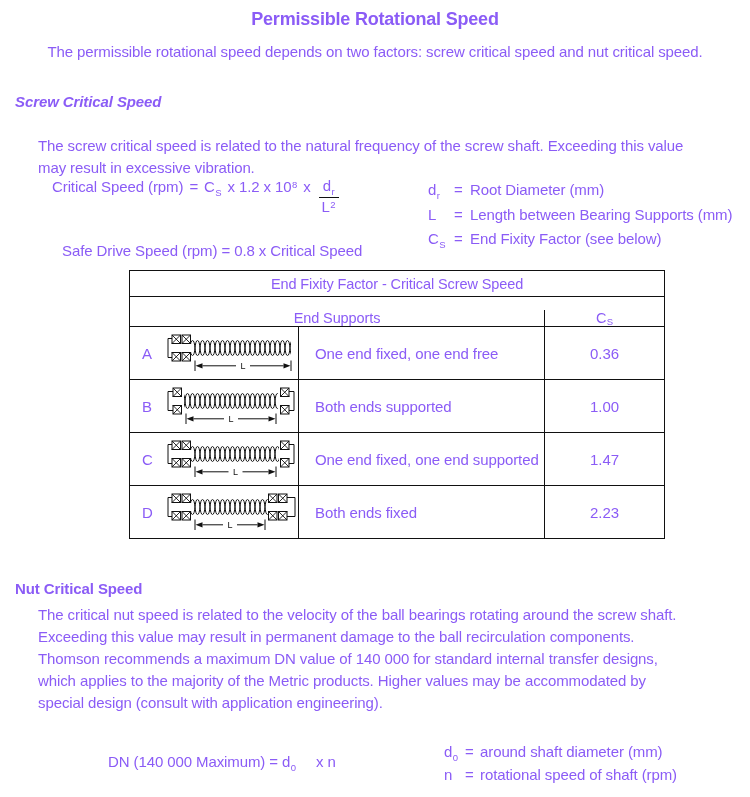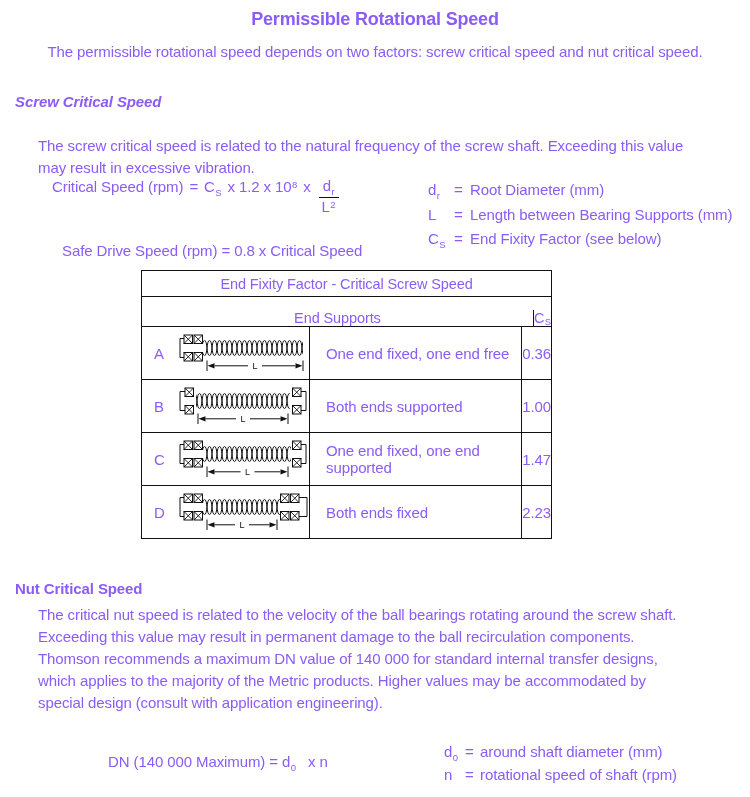--- a/index.html
+++ b/index.html
@@ -30,24 +30,24 @@
   #screwDefs{left:428px;top:179px;line-height:22.5px;}
   #dnDefs{left:444px;top:741px;line-height:21px;}
   .def-row{display:flex;}
   .def-row .sym{width:26px;}
   .def-row .eq{width:16px;}
   #dnDefs .sym{width:21px;}
   #dnDefs .eq{width:15px;}
 
   .safe{position:absolute;left:62px;top:236px;font-size:15px;margin-top:6px;}
   .dnf{position:absolute;left:108px;top:753px;font-size:15px;}
-  .dnf .post{margin-left:12px;}
-
-  .ef-table{position:absolute;left:129px;top:270px;width:411px;box-sizing:border-box;
-            border:1.5px solid #111;font-size:15px;background:#fff;margin-left:12px;}
+  .dnf .post{margin-left:20px;}
+
+  .ef-table{position:absolute;left:129px;top:270px;width:536px;box-sizing:border-box;
+            border:1.5px solid #111;font-size:15px;background:#fff;}
   .t-title{height:25px;display:flex;align-items:center;justify-content:center;
            border-bottom:1px solid #111;font-size:14.5px;}
   .t-head{height:29px;display:flex;border-bottom:1px solid #111;font-size:14.5px;align-items:flex-end;}
   .t-head .h1{width:415px;box-sizing:border-box;border-right:1px solid #111;
               display:flex;align-items:center;justify-content:center;}
   .t-head .h2{flex:1;display:flex;align-items:center;justify-content:center;}
   .t-row{height:52px;display:flex;border-bottom:1px solid #111;}
   .t-row:last-child{border-bottom:none;}
   .c1{width:169px;box-sizing:border-box;border-right:1px solid #111;
       display:flex;align-items:center;padding-left:12px;gap:10px;}

